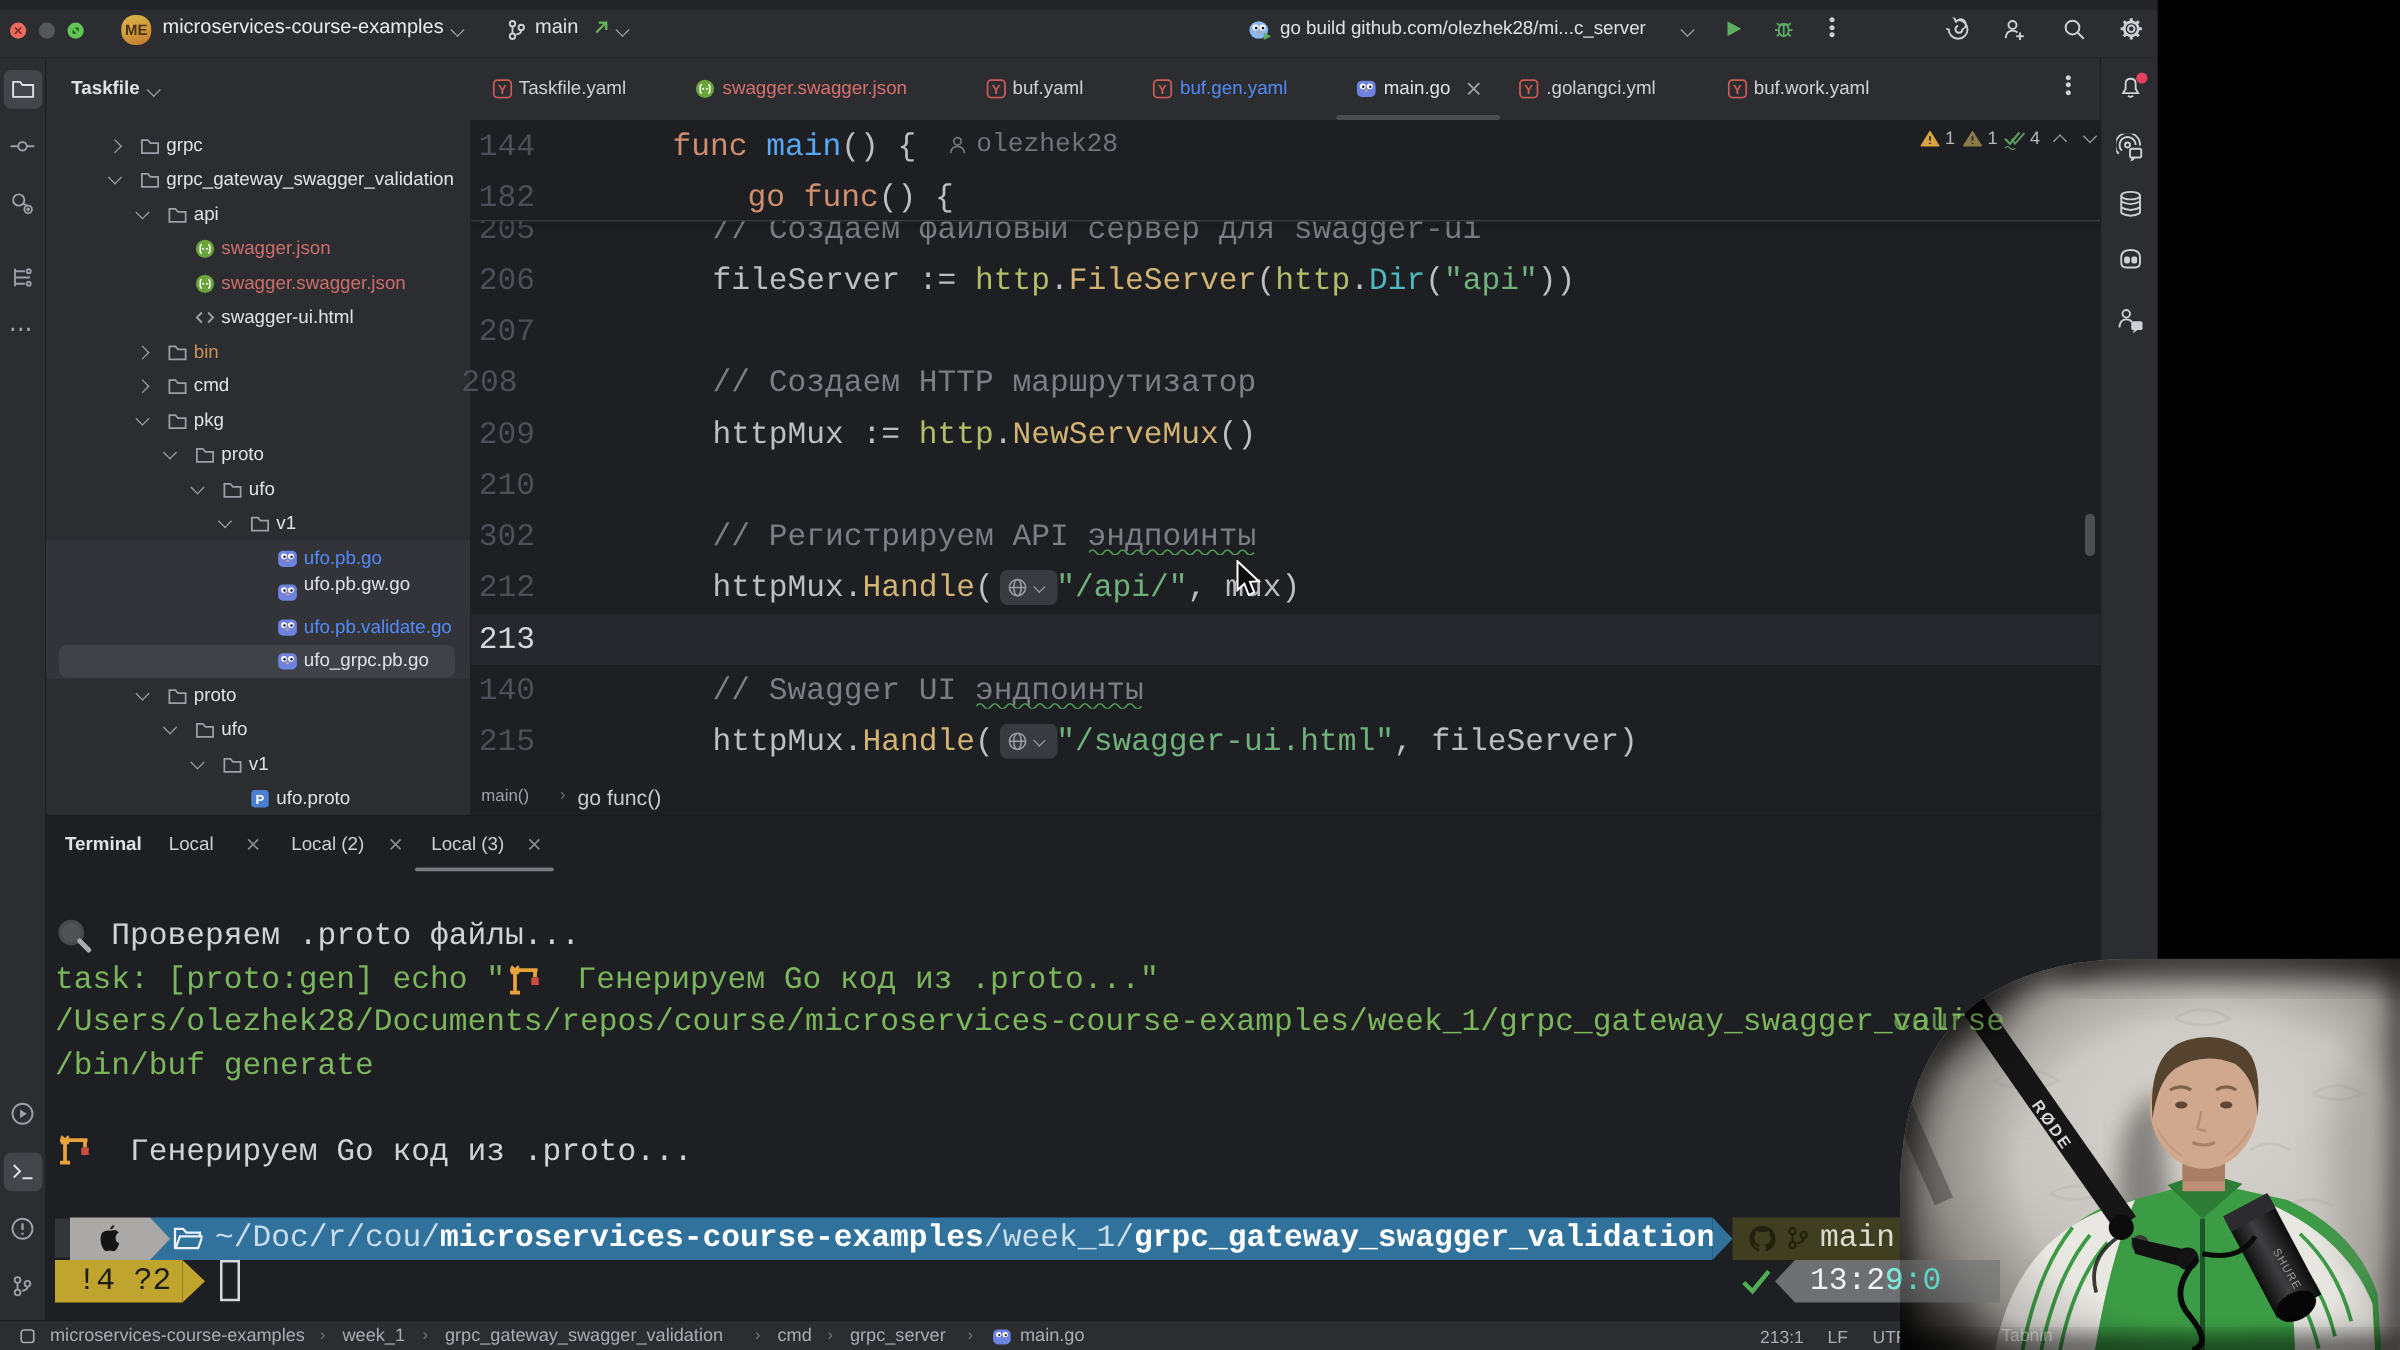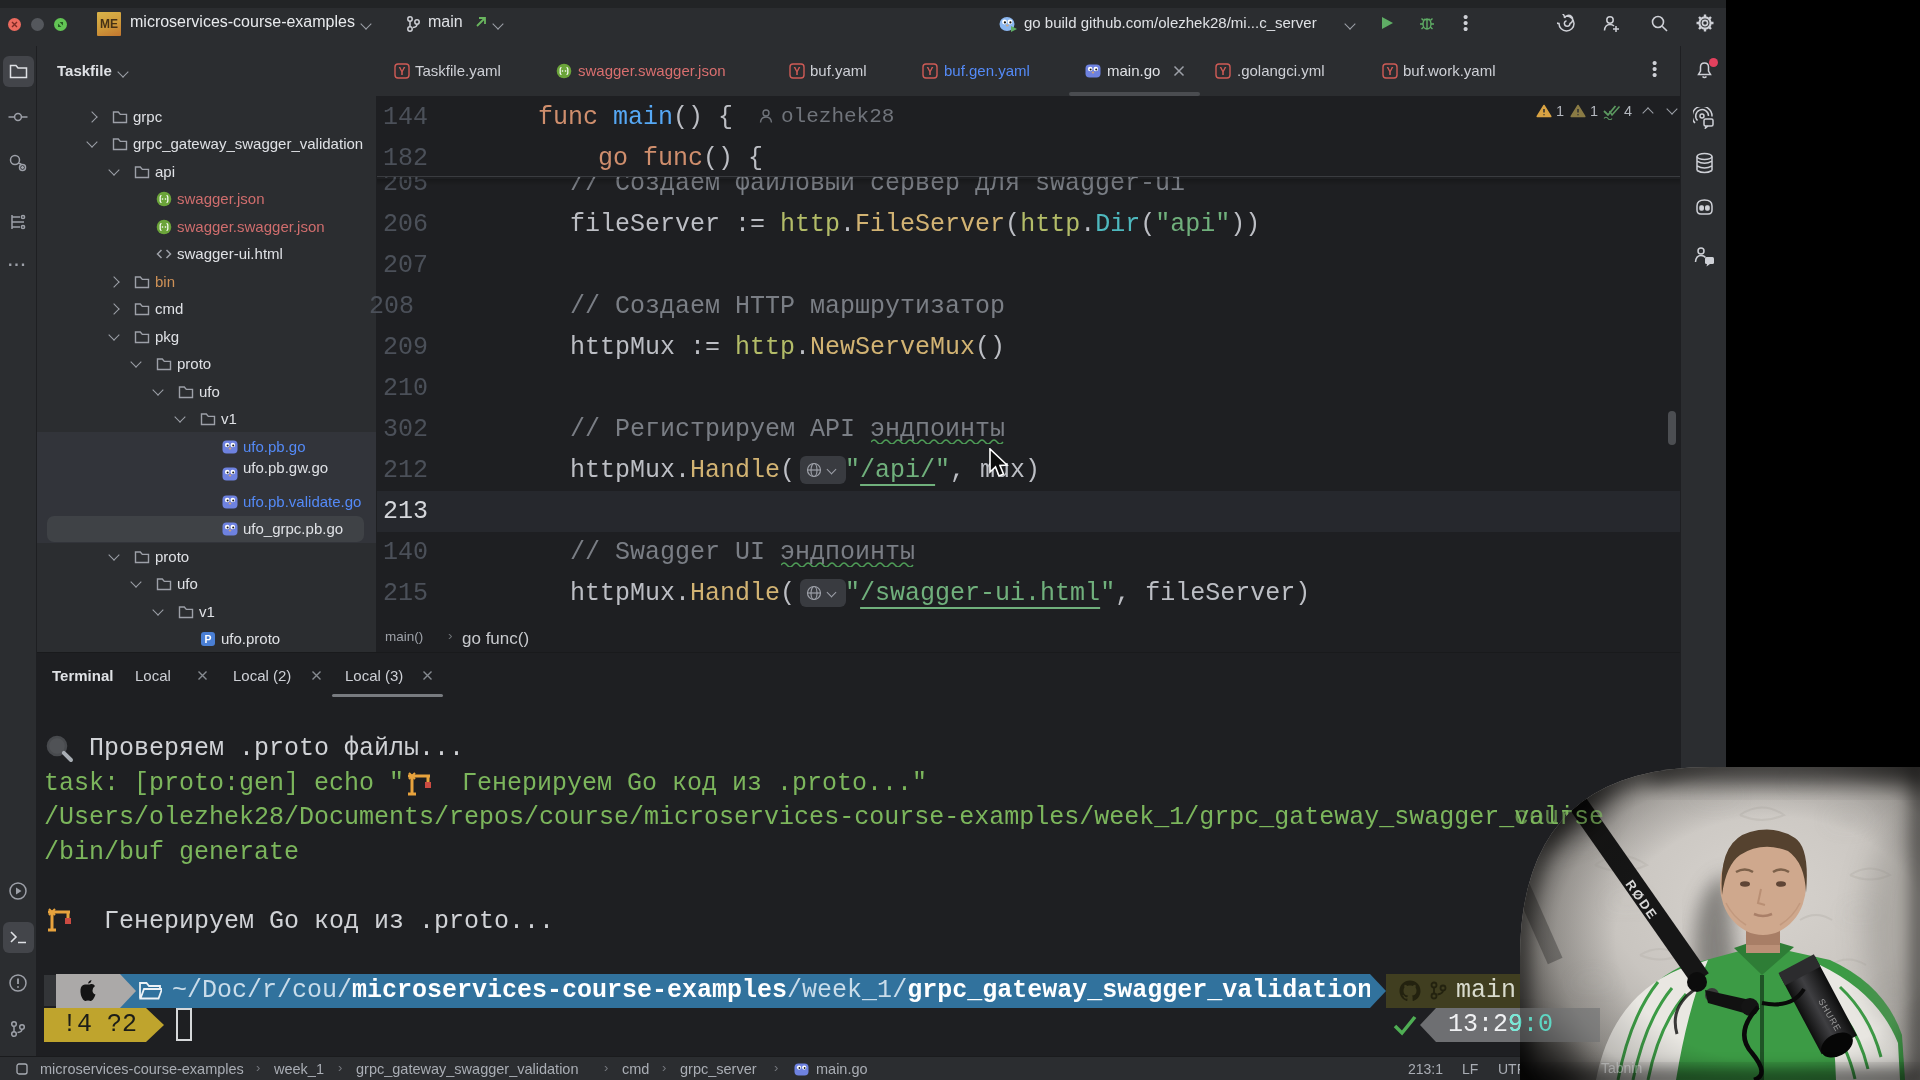--- a/index.html
+++ b/index.html
@@ -28,21 +28,21 @@
   <div class="a" style="left:8px;top:18px;width:13px;height:13px;border-radius:50%;background:#ec6a5e"></div>
   <svg class="a" style="left:11px;top:21px" width="7" height="7">
       <path d="M1 1 L6 6 M6 1 L1 6" stroke="#7e2b25" stroke-width="1.4"></path>
     </svg>
   <div class="a" style="left:31px;top:18px;width:13px;height:13px;border-radius:50%;background:#54575c"></div>
   <div class="a" style="left:54px;top:18px;width:13px;height:13px;border-radius:50%;background:#62c454"></div>
   <svg class="a" style="left:57px;top:21px" width="7" height="7">
       <path d="M1 6 L1 2.6 L4.4 6 Z M6 1 L6 4.4 L2.6 1 Z" fill="#255b23"></path>
     </svg>
 
-  <div class="a" style="left:97px;top:12px;width:24px;height:24px;border-radius:1px;background:linear-gradient(160deg,#d9b44a 0%,#cf9a3a 55%,#c2752f 100%);color:#463115;font-weight:bold;font-size:12px;text-align:center;line-height:24px">ME</div>
+  <div class="a" style="left:97px;top:12px;width:24px;height:24px;border-radius:11px;background:linear-gradient(160deg,#d9b44a 0%,#cf9a3a 55%,#c2752f 100%);color:#463115;font-weight:bold;font-size:12px;text-align:center;line-height:24px">ME</div>
   <div class="a ui" style="left:130px;top:13px;font-size:16px;color:#e8eaed">microservices-course-examples</div>
   <span class="a chev cd" style="left:362px;top:20px"></span>
 
   <svg class="a" style="left:404px;top:15px" width="18" height="18" viewBox="0 0 18 18" fill="none" stroke="#ced0d6" stroke-width="1.5">
     <circle cx="6" cy="4" r="2.2"></circle>
       <circle cx="6" cy="14" r="2.2"></circle>
       <circle cx="13" cy="7" r="2.2"></circle>
       <path d="M6 6.2 L6 11.8 M13 9.2 Q13 12 9 12.5"></path>
   </svg>
   <div class="a ui" style="left:428px;top:13px;font-size:16px">main</div>
@@ -336,21 +336,21 @@
     </svg>
   <div class="a ui" style="left:1403px;top:62px;color:#ced0d6">buf.work.yaml</div>
   <div class="a" style="left:1069px;top:92px;width:131px;height:4px;background:#4a4c50;border-radius:2px"></div>
   <div class="a" style="left:1652px;top:60px;color:#ced0d6;font-size:15px;line-height:6px">•<br>•<br>•</div>
 </div>
 
 <div id="editor">
   <style>
     .kw{color:#cf8e6d}.fn{color:#56a8f5}.pk{color:#b3bc68}.ca{color:#d2b373}.ty{color:#4eb8be}.st{color:#70b07c}.co{color:#7a7e85}.pl{color:#bcbec4}
     .num{font-family:"Liberation Mono",monospace;font-size:25px;color:#4b5059;width:90px;text-align:right}
-    .ur{text-decoration:underline;text-underline-offset:7px;text-decoration-thickness:2px}
+    .ur{text-underline-offset:7px;text-decoration-thickness:2px}
   </style>
 
   <div class="a" style="left:377px;top:490.5px;width:1303px;height:41px;background:#26282d"></div>
 
   <div class="a num cl" style="left:338px;top:162.5px">205</div>
   <div class="a mono cl co" style="left:570px;top:162.5px">// Создаем файловый сервер для swagger-ui</div>
   <div class="a num cl" style="left:338px;top:203.5px">206</div>
   <div class="a mono cl" style="left:570px;top:203.5px"><span class="pl">fileServer := </span><span class="pk">http</span><span class="pl">.</span><span class="ca">FileServer</span><span class="pl">(</span><span class="pk">http</span><span class="pl">.</span><span class="ty">Dir</span><span class="pl">(</span><span class="st">"api"</span><span class="pl">))</span></div>
   <div class="a num cl" style="left:338px;top:244.5px">207</div>
   <div class="a num cl" style="left:324px;top:285.5px">208</div>

